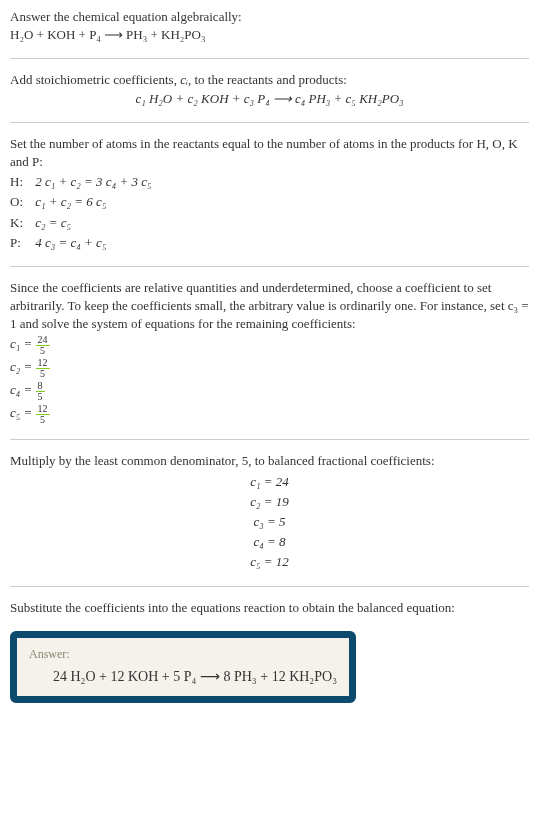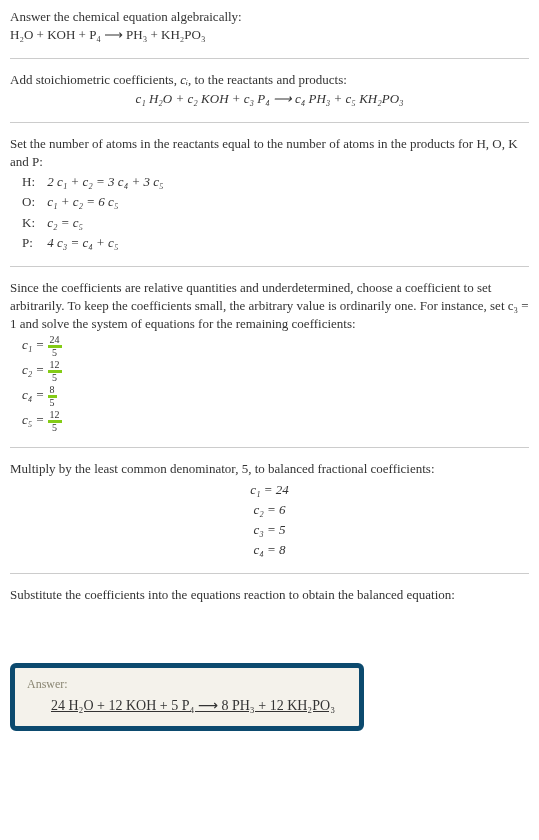--- a/index.html
+++ b/index.html
@@ -15,55 +15,53 @@
   }
   .section {
     margin-bottom: 14px;
   }
   hr {
     border: none;
     border-top: 1px solid #ccc;
     margin: 12px 0;
   }
   .eq-row {
-    margin: 2px 12px;
+    margin: 2px 0;
     font-style: italic;
   }
   .label {
     display: inline-block;
     width: 22px;
     font-style: normal;
   }
   .frac {
     display: inline-block;
     vertical-align: middle;
     text-align: center;
     font-size: 10px;
     line-height: 1;
     font-style: normal;
   }
-  .frac .num { display:block; border-bottom:3px solid #84cc16; padding:0 2px; }
+  .frac .num { display:block; border-bottom:1px solid #84cc16; padding:0 2px; }
   .frac .den { display:block; padding:0 2px; }
   .answer-box {
     background: #f4f2eb;
-    border: 5px solid #0c4a6e;
+    border: 7px solid #0c4a6e;
     border-radius: 6px;
-    padding: 8px 24px 10px 12px;
+    padding: 8px 12px 10px 12px;
     display: inline-block;
-    margin-top: 44px;
   }
   .answer-box .ans-label {
     color: #8a8673;
     font-size: 12px;
     margin-bottom: 4px;
   }
   .answer-box .ans-eq {
     font-size: 14px;
     padding-left: 24px;
-    text-decoration: underline;
   }
   .math { font-style: italic; text-align: center; }
 </style>
 </head>
 <body>
 
 
 
 
 <div class="section">
@@ -122,23 +120,24 @@
     <span class="math">c₅ = </span><span class="frac"><span class="num">12</span><span class="den">5</span></span>
   </div>
 </div>
 
 <hr>
 
 
 <div class="section">
   <div>Multiply by the least common denominator, 5, to balanced fractional coefficients:</div>
   <div class="eq-row math">c₁ = 24</div>
-  <div class="eq-row math">c₂ = 6</div>
+  <div class="eq-row math">c₂ = 19</div>
   <div class="eq-row math">c₃ = 5</div>
   <div class="eq-row math">c₄ = 8</div>
+  <div class="eq-row math">c₅ = 12</div>
 </div>
 
 <hr>
 
 
 <div class="section">
   <div>Substitute the coefficients into the equations reaction to obtain the balanced equation:</div>
 </div>
 
 

